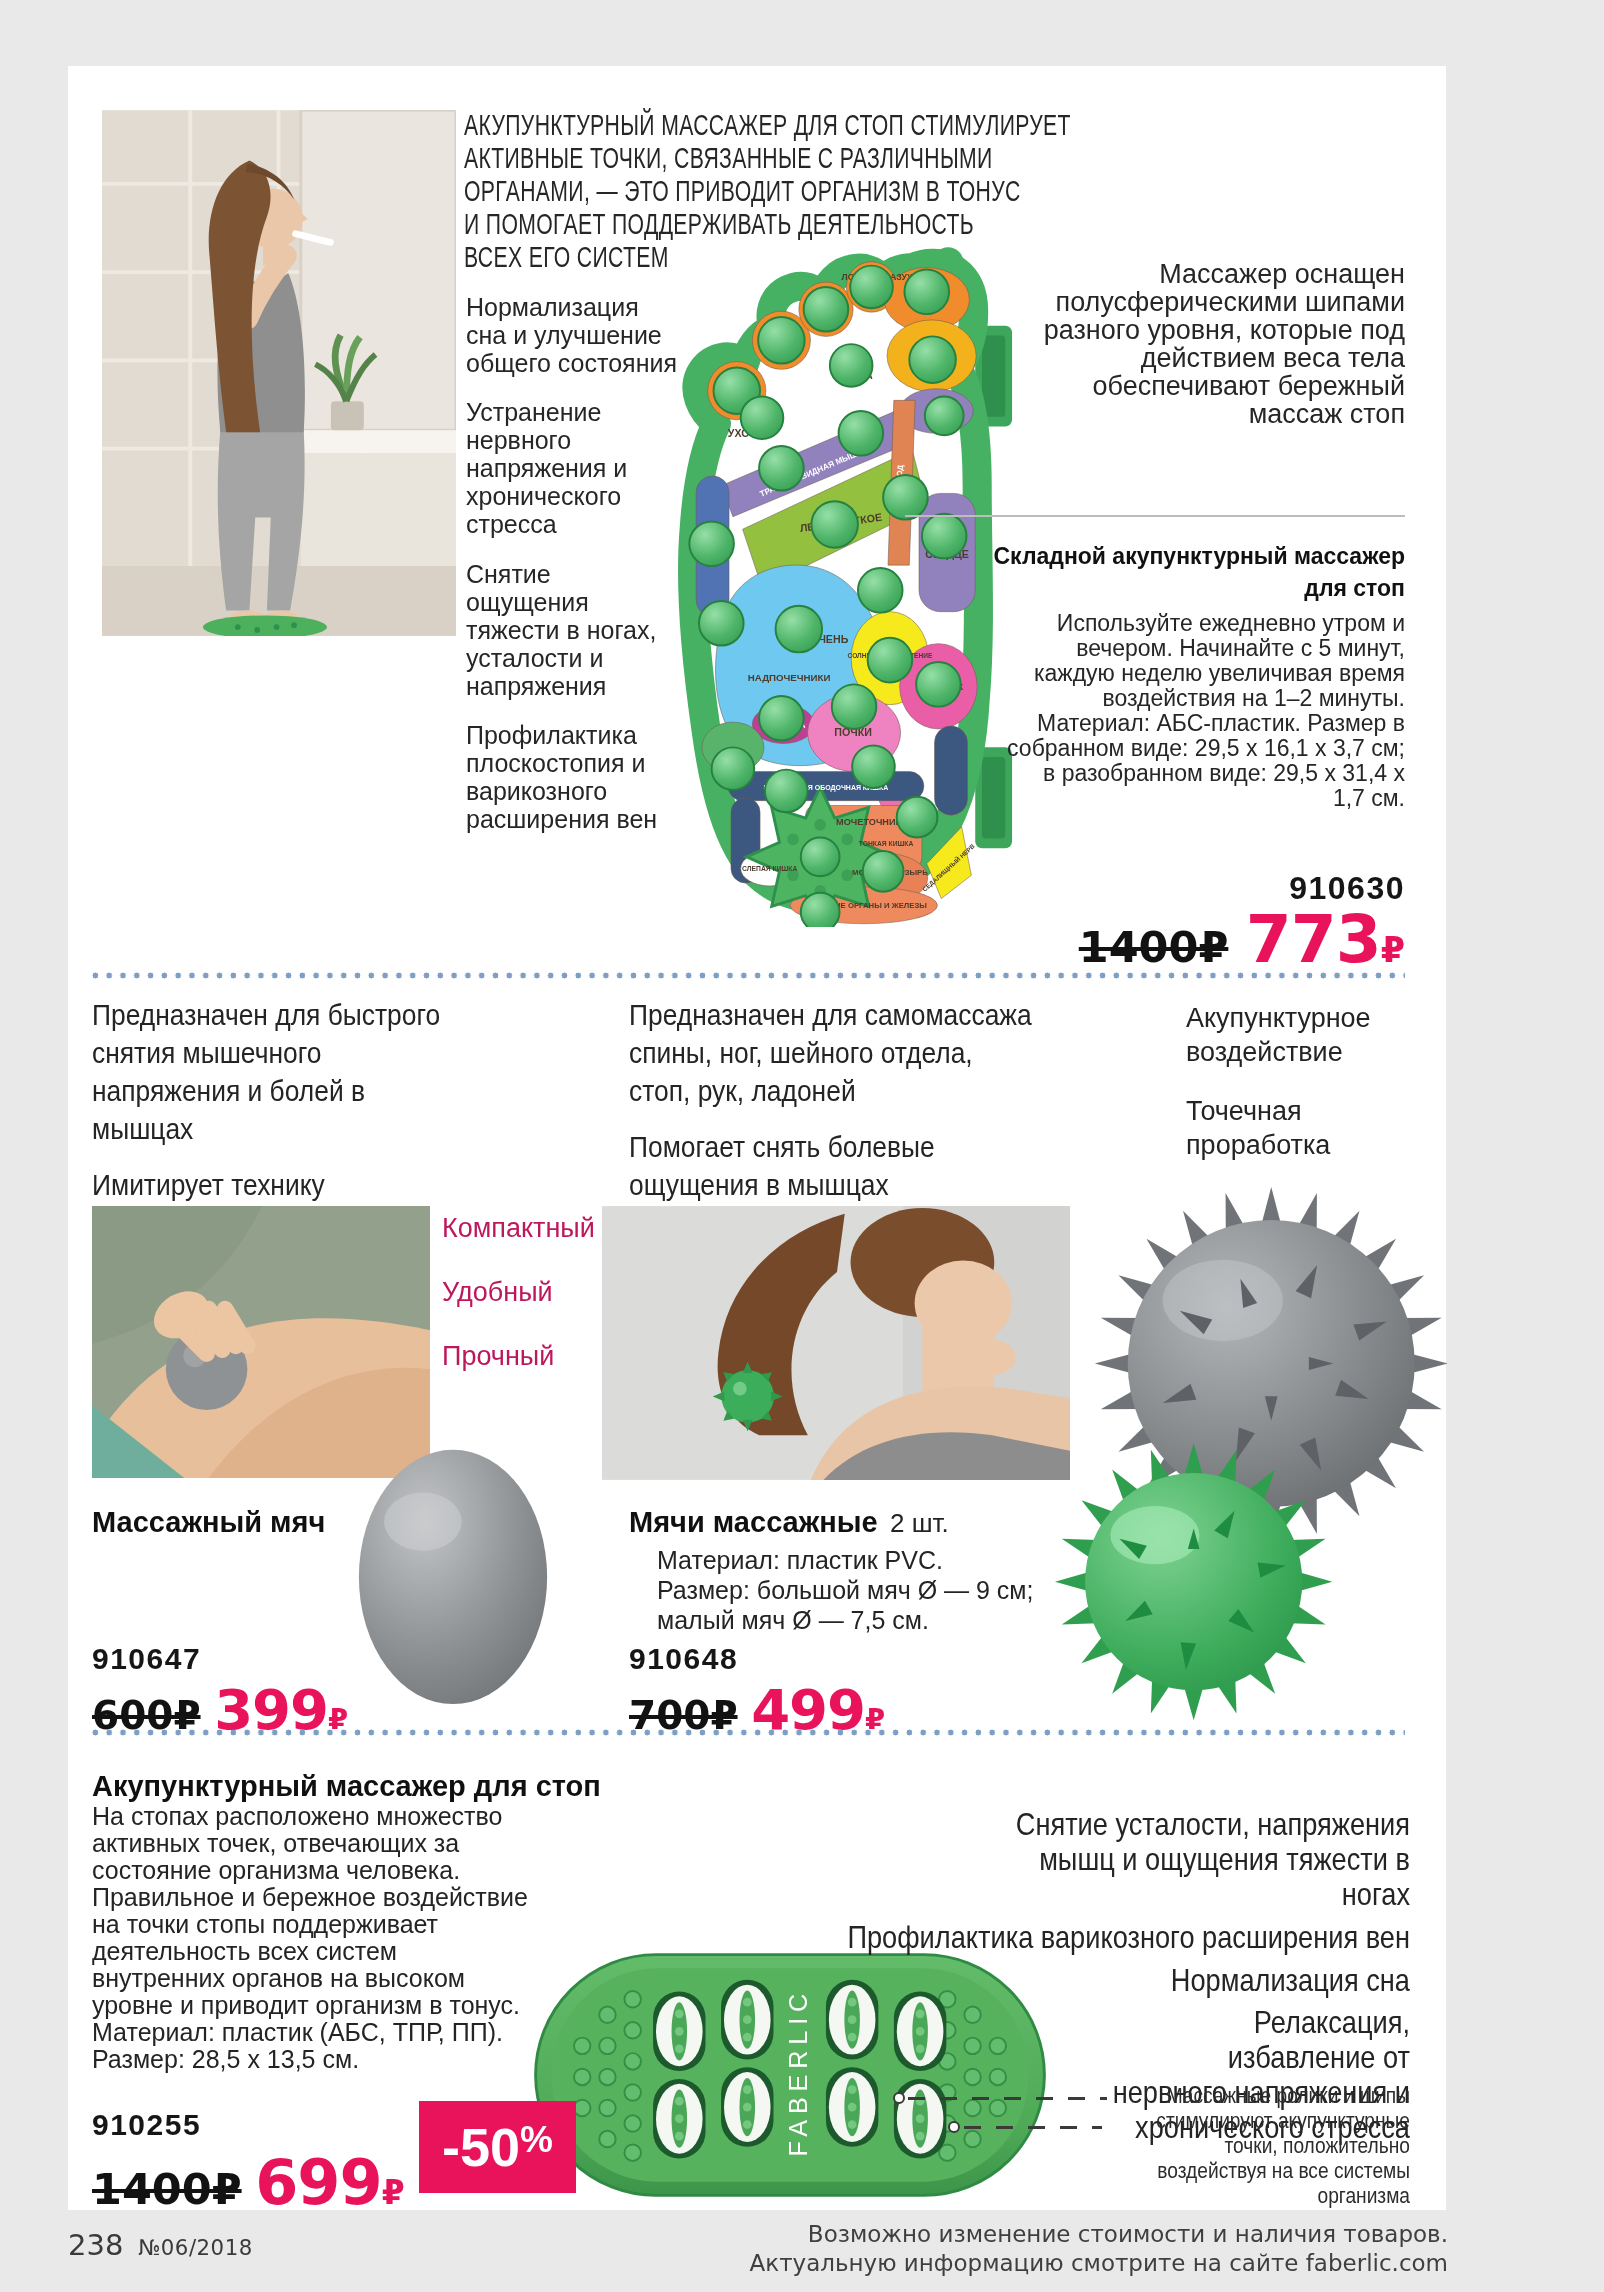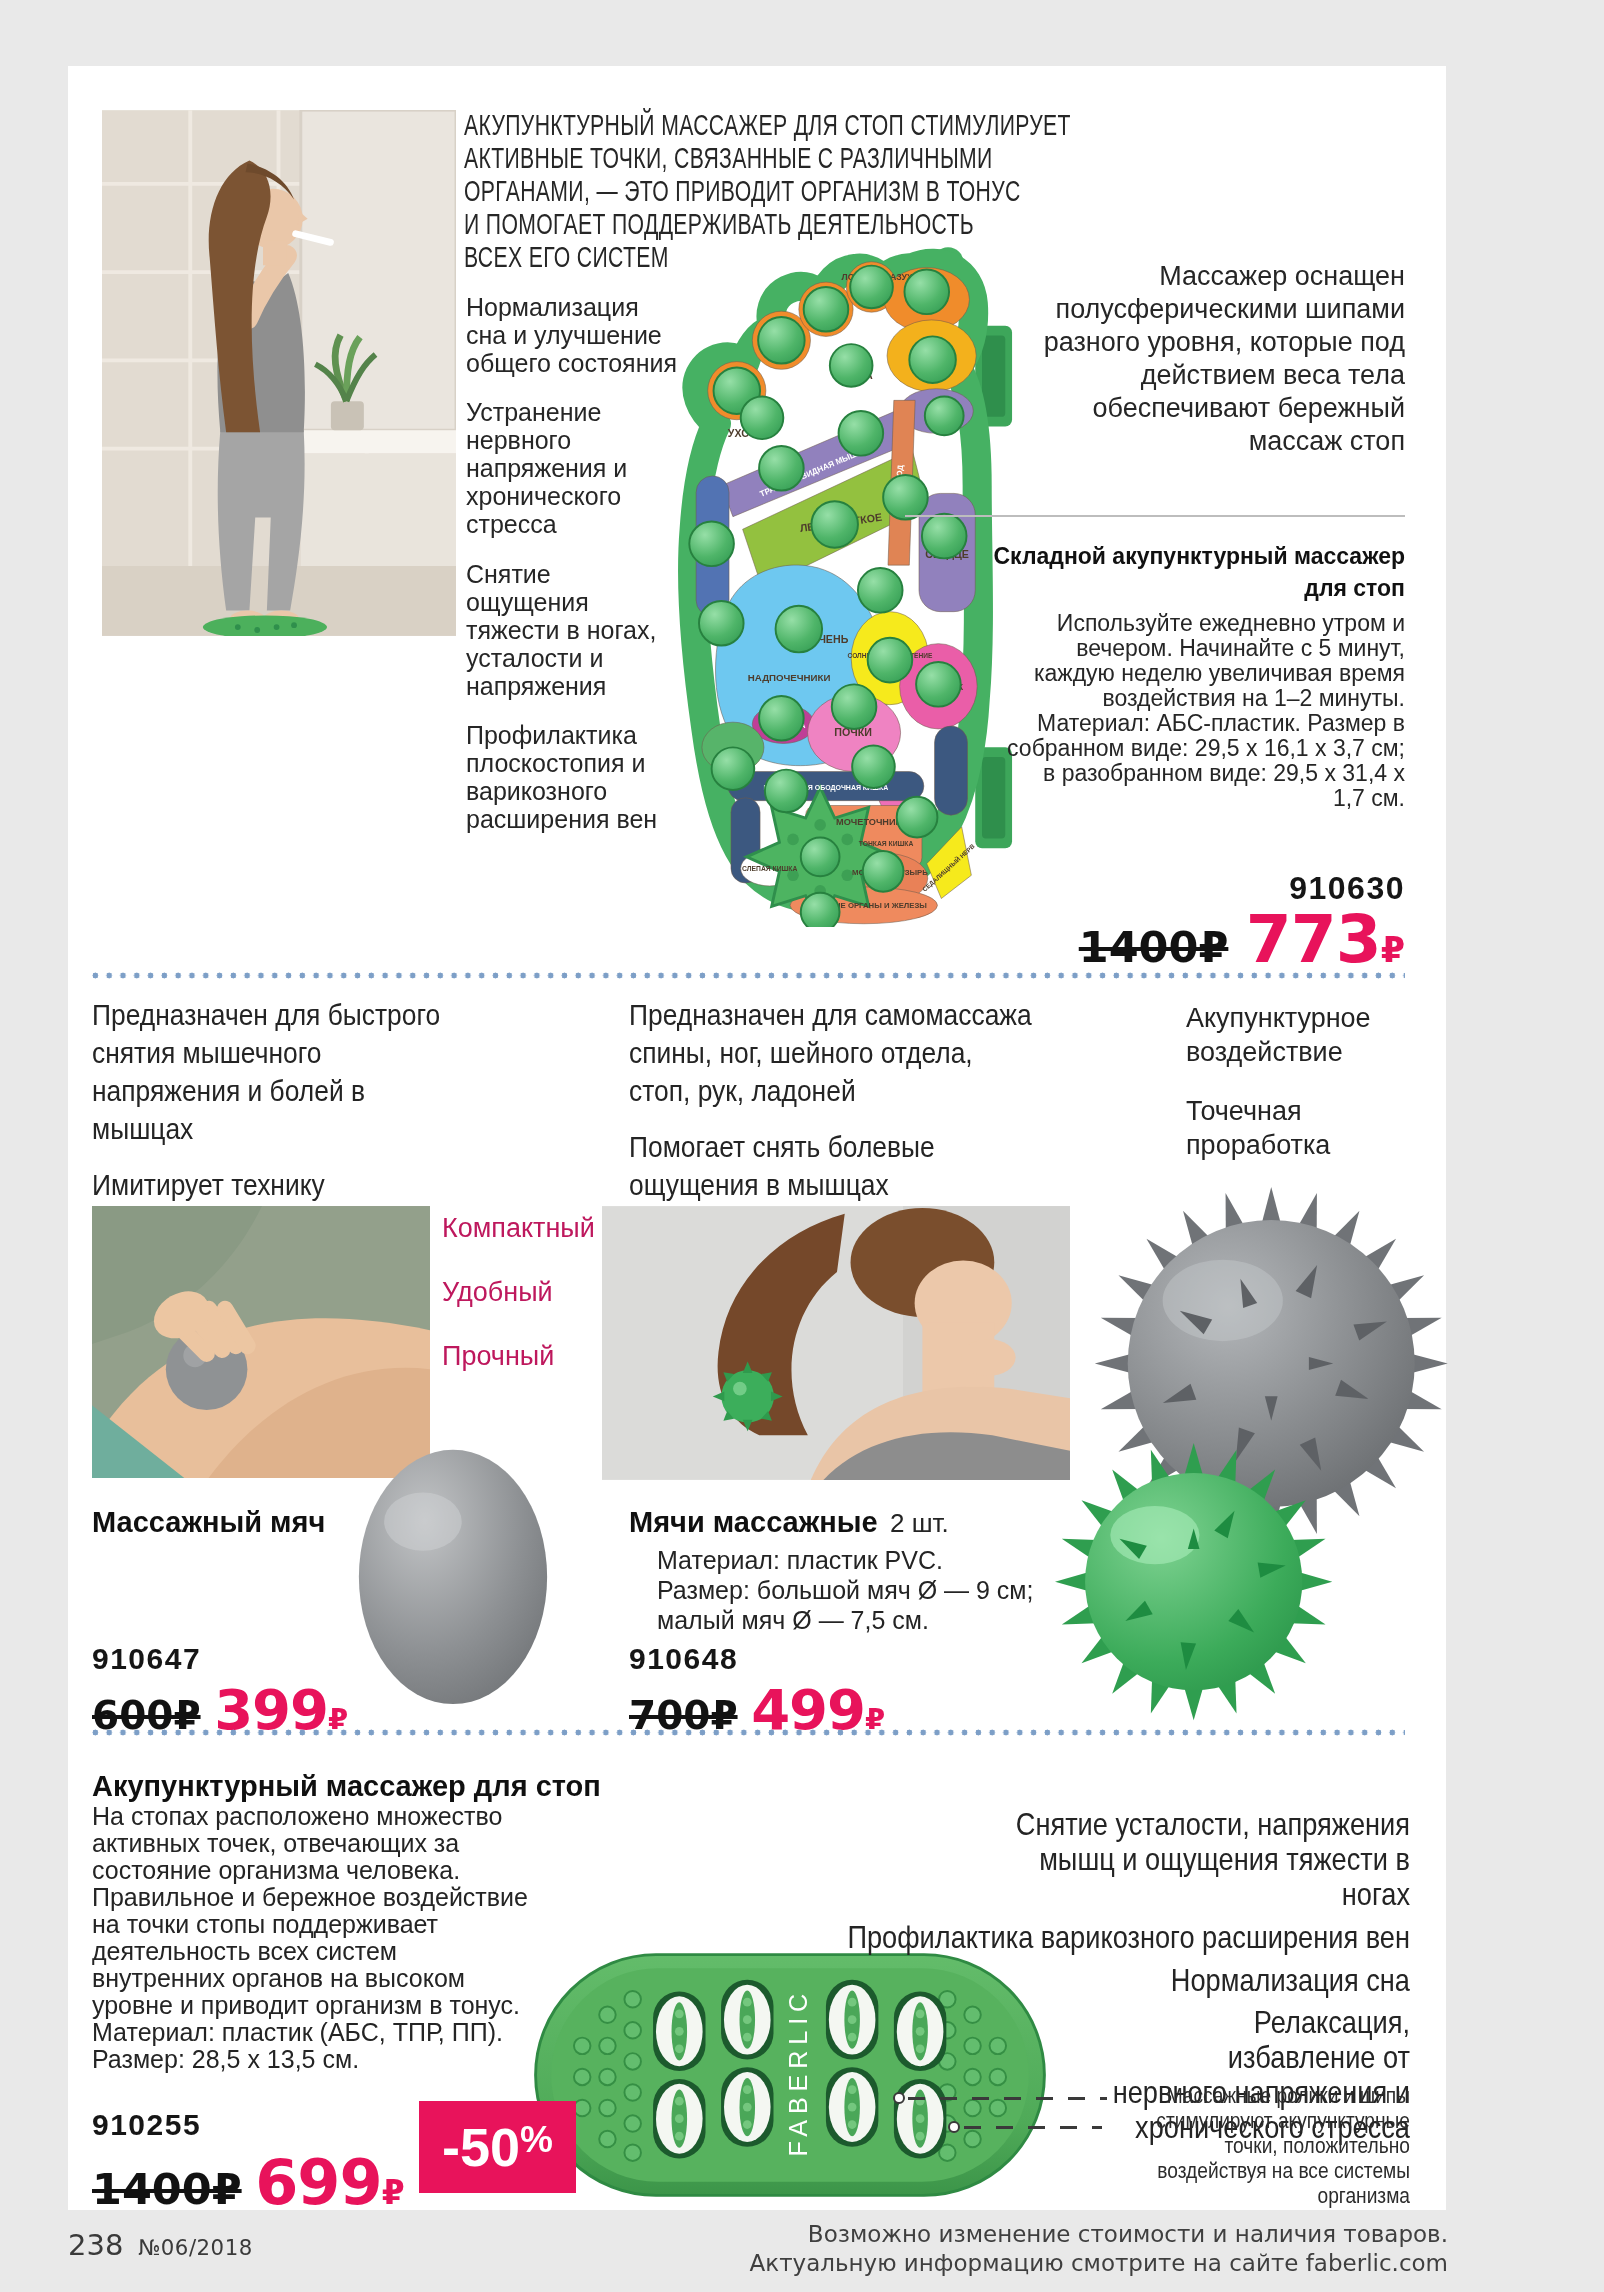--- a/index.html
+++ b/index.html
@@ -5,21 +5,21 @@
   html,body{margin:0;padding:0;}
   .page{position:relative;width:1605px;height:2292px;background:#e9e9e9;font-family:"Liberation Sans",sans-serif;color:#1e1e1e;overflow:hidden;}
   .card{position:absolute;left:68px;top:66px;width:1378px;height:2144px;background:#ffffff;}
   .abs{position:absolute;}
   .cx{transform-origin:0 0;}
   .cxr{transform-origin:100% 0;}
   .nowrap{white-space:nowrap;}
   .rt{text-align:right;}
   .headline{font-size:29px;line-height:33px;color:#262626;letter-spacing:0.5px;}
   .benefit{font-size:25px;line-height:28px;color:#262626;margin-bottom:21.3px;}
-  .feature{font-size:27px;line-height:33px;color:#262626;}
+  .feature{font-size:27px;line-height:28px;color:#262626;}
   .ptitle{font-size:23px;line-height:32px;font-weight:bold;color:#111;}
   .pdesc{font-size:23px;line-height:25px;color:#262626;}
   .pcode{font-size:32px;font-weight:600;letter-spacing:1.5px;color:#161616;}
   .prices{display:flex;align-items:baseline;font-family:"DejaVu Sans","Liberation Sans",sans-serif;}
   .old{font-weight:700;color:#121212;text-decoration:line-through;text-decoration-thickness:3.9px;}
   .new{font-weight:800;color:#e8135b;letter-spacing:-1px;}
   .cur{font-weight:800;color:#e8135b;}
   .dots{height:6.8px;background-image:radial-gradient(circle at 3.4px 3.4px,#7d9fc7 2.7px,rgba(0,0,0,0) 3.1px);background-size:13.8px 6.8px;background-repeat:repeat-x;}
   .mcol{font-size:30px;line-height:38px;color:#242424;}
   .gcol{font-size:27px;line-height:34px;color:#242424;}

